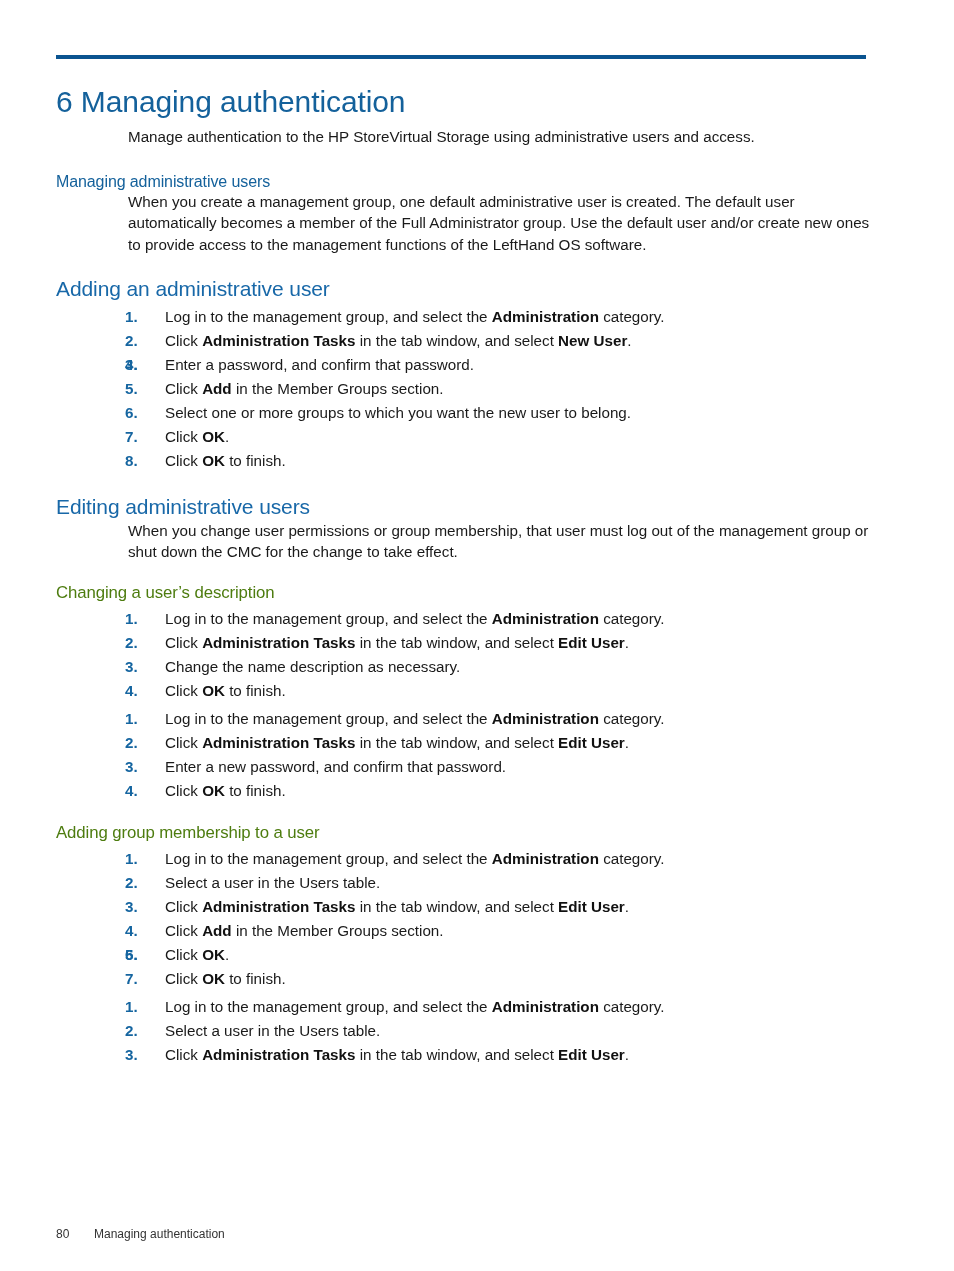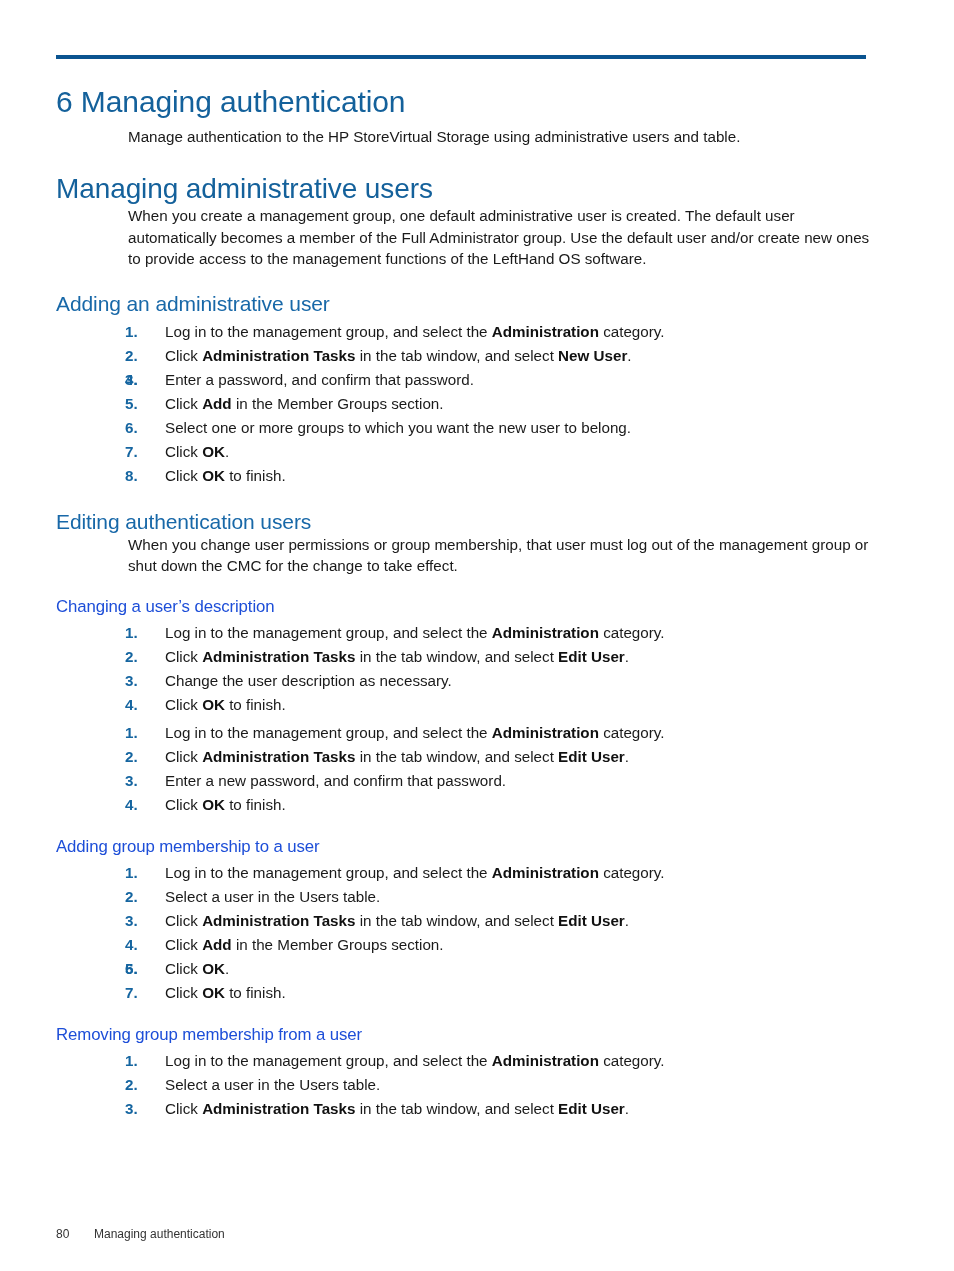--- a/index.html
+++ b/index.html
@@ -37,38 +37,38 @@
     padding:0 84px 0 128px;
     font-size:15.2px;
     line-height:21.5px;
     color:#1a1a1a;
   }
   .intro { padding-top:14px; }
 
   h2.sect {
     margin:24px 0 0 0;
     padding:0 0 0 56px;
-    font-size:28px; font-weight:400;
+    font-size:16px; font-weight:400;
     color:#14619b;
     line-height:1.2;
     letter-spacing:-0.1px;
   }
   h3.sect {
     margin:21px 0 0 0;
     padding:0 0 0 56px;
     font-size:21px; font-weight:400;
     color:#1868a8;
     line-height:1.2;
     letter-spacing:-0.1px;
   }
   h4.sect {
     margin:20px 0 0 0;
     padding:0 0 0 56px;
     font-size:16.8px; font-weight:400;
-    color:#1d4ed8;
+    color:#4d7c0f;
     line-height:1.2;
     letter-spacing:-0.1px;
   }
   .sect + .para { margin-top:0; }
 
   ol.steps {
     margin:4px 0 0 0;
     padding:0;
     list-style:none;
   }
@@ -100,45 +100,45 @@
 <body>
 
 <div class="page">
 
   <div class="top-rule"></div>
 
   <h1 class="chapter-title">6 Managing authentication</h1>
 
   <div class="content">
 
-    <p class="para intro">Manage authentication to the HP StoreVirtual Storage using administrative users and table.</p>
+    <p class="para intro">Manage authentication to the HP StoreVirtual Storage using administrative users and access.</p>
 
     <h2 class="sect">Managing administrative users</h2>
     <p class="para">When you create a management group, one default administrative user is created. The default user automatically becomes a member of the Full Administrator group. Use the default user and/or create new ones to provide access to the management functions of the LeftHand OS software.</p>
 
     <h3 class="sect">Adding an administrative user</h3>
     <ol class="steps">
         <li><span class="num">1.</span><span>Log in to the management group, and select the <b>Administration</b> category.</span></li>
         <li><span class="num">2.</span><span>Click <b>Administration Tasks</b> in the tab window, and select <b>New User</b>.</span></li>
         <li><span class="num">3.</span></li>
         <li><span class="num">4.</span><span>Enter a password, and confirm that password.</span></li>
         <li><span class="num">5.</span><span>Click <b>Add</b> in the Member Groups section.</span></li>
         <li><span class="num">6.</span><span>Select one or more groups to which you want the new user to belong.</span></li>
         <li><span class="num">7.</span><span>Click <b>OK</b>.</span></li>
         <li><span class="num">8.</span><span>Click <b>OK</b> to finish.</span></li>
       </ol>
 
-    <h3 class="sect">Editing authentication users</h3>
+    <h3 class="sect">Editing administrative users</h3>
     <p class="para">When you change user permissions or group membership, that user must log out of the management group or shut down the CMC for the change to take effect.</p>
 
     <h4 class="sect">Changing a user’s description</h4>
     <ol class="steps">
         <li><span class="num">1.</span><span>Log in to the management group, and select the <b>Administration</b> category.</span></li>
         <li><span class="num">2.</span><span>Click <b>Administration Tasks</b> in the tab window, and select <b>Edit User</b>.</span></li>
-        <li><span class="num">3.</span><span>Change the user description as necessary.</span></li>
+        <li><span class="num">3.</span><span>Change the name description as necessary.</span></li>
         <li><span class="num">4.</span><span>Click <b>OK</b> to finish.</span></li>
       </ol>
 
     <ol class="steps">
         <li><span class="num">1.</span><span>Log in to the management group, and select the <b>Administration</b> category.</span></li>
         <li><span class="num">2.</span><span>Click <b>Administration Tasks</b> in the tab window, and select <b>Edit User</b>.</span></li>
         <li><span class="num">3.</span><span>Enter a new password, and confirm that password.</span></li>
         <li><span class="num">4.</span><span>Click <b>OK</b> to finish.</span></li>
       </ol>
 
@@ -146,21 +146,20 @@
     <ol class="steps">
         <li><span class="num">1.</span><span>Log in to the management group, and select the <b>Administration</b> category.</span></li>
         <li><span class="num">2.</span><span>Select a user in the Users table.</span></li>
         <li><span class="num">3.</span><span>Click <b>Administration Tasks</b> in the tab window, and select <b>Edit User</b>.</span></li>
         <li><span class="num">4.</span><span>Click <b>Add</b> in the Member Groups section.</span></li>
         <li><span class="num">5.</span></li>
         <li><span class="num">6.</span><span>Click <b>OK</b>.</span></li>
         <li><span class="num">7.</span><span>Click <b>OK</b> to finish.</span></li>
       </ol>
 
-    <h4 class="sect">Removing group membership from a user</h4>
     <ol class="steps">
         <li><span class="num">1.</span><span>Log in to the management group, and select the <b>Administration</b> category.</span></li>
         <li><span class="num">2.</span><span>Select a user in the Users table.</span></li>
         <li><span class="num">3.</span><span>Click <b>Administration Tasks</b> in the tab window, and select <b>Edit User</b>.</span></li>
       </ol>
 
   </div>
 
   <div class="footer">
     <span class="pg">80</span><span>Managing authentication</span>

